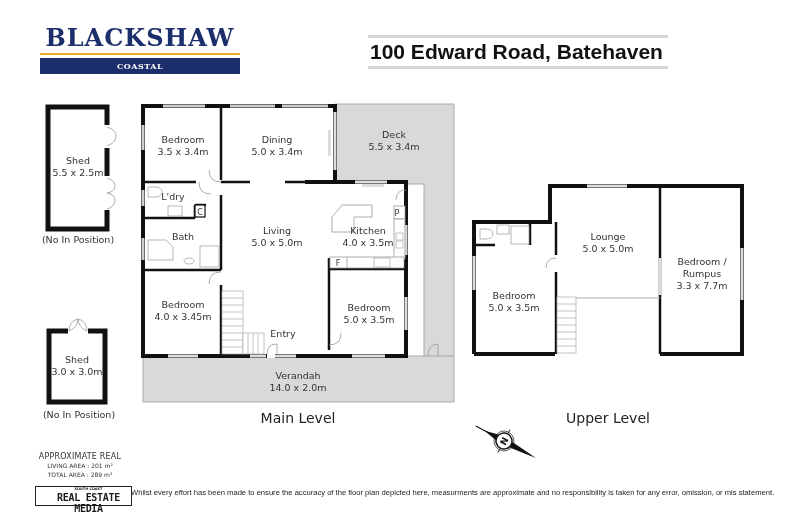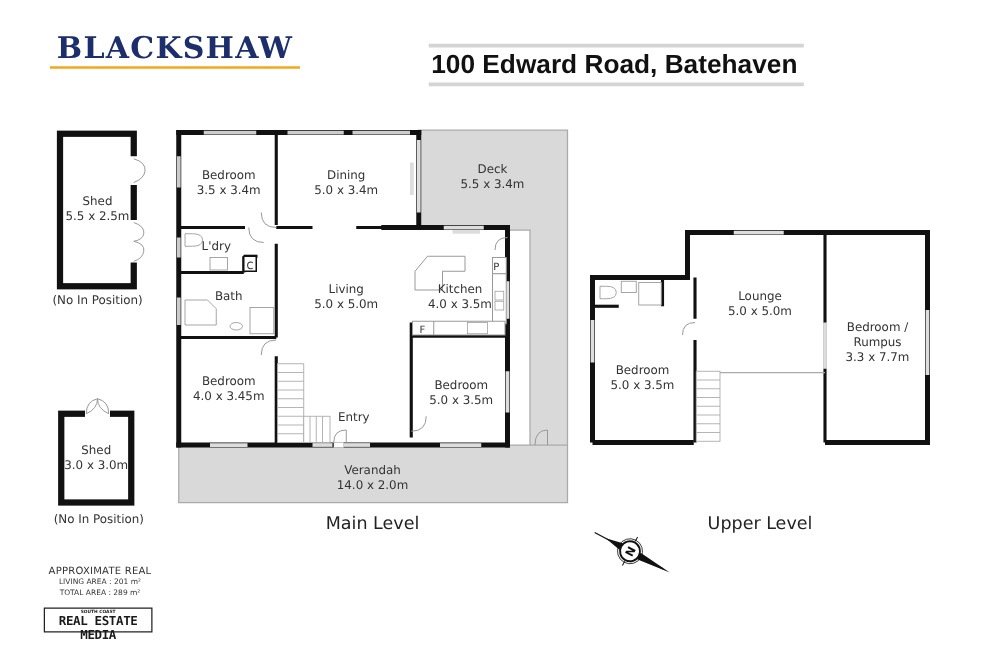--- a/index.html
+++ b/index.html
@@ -1,40 +1,41 @@
 <!DOCTYPE html>
 <html><head>
 <meta charset="utf-8">
 <style>
   html,body{margin:0;padding:0;background:#ffffff;}
   body{width:790px;height:527px;position:relative;overflow:hidden;font-family:"DejaVu Sans",sans-serif;color:#1a1a1a;}
   .logo{position:absolute;left:40px;top:24px;width:200px;}
   .logo-word{font-family:"DejaVu Serif",serif;font-weight:bold;font-size:24px;color:#1c2e6b;letter-spacing:1px;line-height:28px;text-align:center;}
   .logo-line{height:2px;background:#f2a81d;margin-top:1px;}
   .logo-bar{background:#1c2e6b;color:#fff;font-family:"DejaVu Serif",serif;font-size:8px;font-weight:bold;text-align:center;height:16px;line-height:16px;margin-top:3px;letter-spacing:0.5px;}
-  .addr-wrap{position:absolute;left:343px;top:35px;width:300px;}
+  .addr-wrap{position:absolute;left:368px;top:35px;width:300px;}
   .addr-rule{height:3px;background:#d4d4d4;}
   .addr{font-family:"Liberation Sans",sans-serif;font-weight:bold;font-size:21px;line-height:26px;color:#111;padding:1px 0 1px 2px;}
   svg.plan{position:absolute;left:0;top:0;}
   .rl{font-family:"DejaVu Sans",sans-serif;font-size:9.5px;fill:#333;}
   .lvl{font-family:"DejaVu Sans",sans-serif;font-size:14px;fill:#222;}
   .area{position:absolute;left:30px;top:452px;width:100px;text-align:center;}
   .area-title{font-size:8px;color:#333;letter-spacing:0.2px;}
   .area-row{font-size:6px;color:#333;line-height:9px;}
-  .rem{position:absolute;left:35px;top:486px;width:85px;height:18px;border:1.5px solid #222;text-align:center;}
+  .rem{position:absolute;left:35px;top:486px;width:85px;height:18px;border:1.5px solid #222;text-align:center;padding-left:10px;}
   .rem-small{font-size:3.5px;font-weight:bold;line-height:5px;}
   .rem-big{font-family:"DejaVu Sans Mono",monospace;font-weight:bold;font-size:10px;line-height:11px;letter-spacing:-0.3px;}
   .disc{position:absolute;left:131px;top:487px;width:655px;font-family:"Liberation Sans",sans-serif;font-size:7.6px;line-height:11px;color:#222;}
 </style>
 </head>
 <body>
 
 <div class="logo">
   <div class="logo-word">BLACKSHAW</div>
   <div class="logo-line"></div>
+  <div class="logo-bar">COASTAL</div>
 </div>
 
 <div class="addr-wrap">
   <div class="addr-rule"></div>
   <div class="addr">100 Edward Road, Batehaven</div>
   <div class="addr-rule"></div>
 </div>
 
 <svg class="plan" width="790" height="527" viewBox="0 0 790 527">
 
@@ -239,13 +240,14 @@
     <span>: 289 m²</span>
   </div>
 </div>
 
 <div class="rem">
   <div class="rem-small">SOUTH COAST</div>
   <div class="rem-big">REAL ESTATE MEDIA</div>
 </div>
 
 <div class="disc">
+  <div>Whilst every effort has been made to ensure the accuracy of the floor plan depicted here, measurments are approximate and no responsibility is taken for any error, omission, or mis statement.</div>
 </div>
 
 </body></html>

